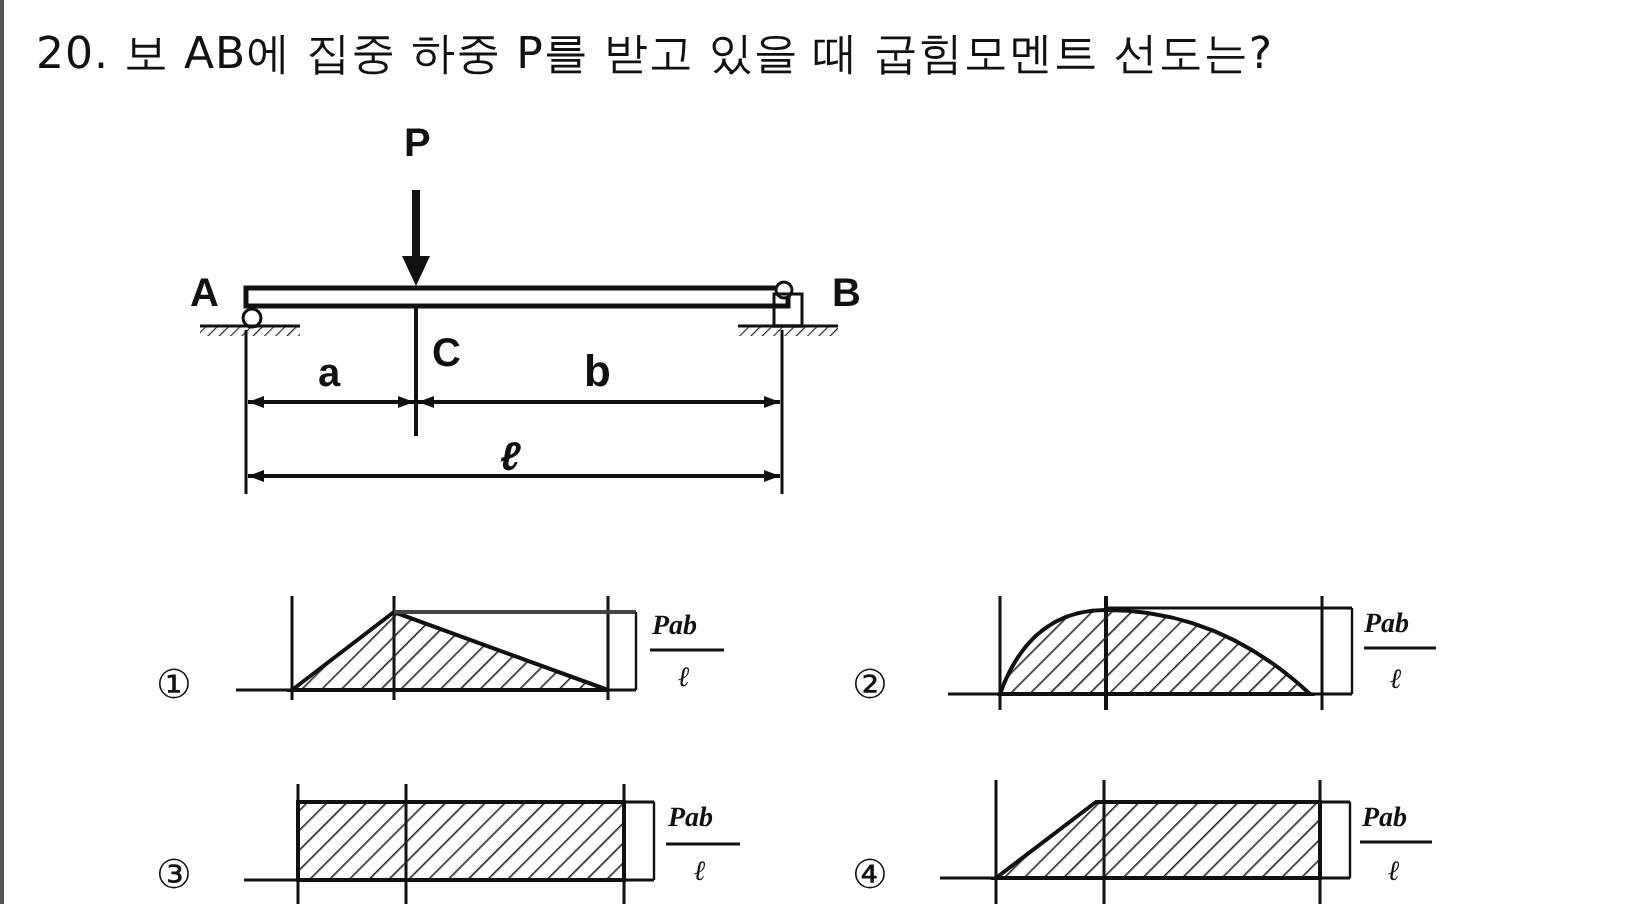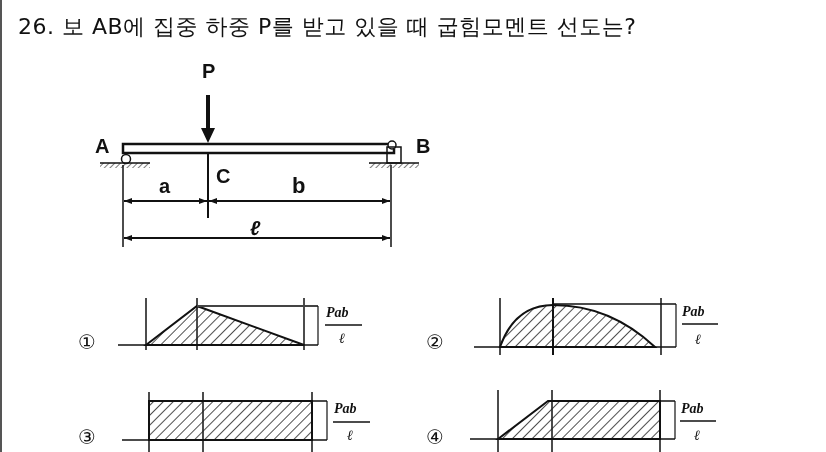--- a/index.html
+++ b/index.html
@@ -11,21 +11,21 @@
   svg { position:absolute; left:0; top:0; }
   .lbl { font-family:"Liberation Sans", sans-serif; font-weight:bold; fill:#111; }
   .frac { font-family:"Liberation Serif", serif; font-weight:bold; font-style:italic; fill:#111; }
   .opt { position:absolute; font-size:20px; color:#111; font-family:"DejaVu Sans", sans-serif; }
 </style>
 </head>
 <body>
 
 <div class="left-border"></div>
 
-<div class="question">26. 보 AB에 집중 하중 P를 받고 있을 때 굽힘모멘트 선도는?</div>
+<div class="question">20. 보 AB에 집중 하중 P를 받고 있을 때 굽힘모멘트 선도는?</div>
 
 <svg width="826" height="452">
   <defs>
     <pattern id="hatch" patternUnits="userSpaceOnUse" width="7" height="7" patternTransform="rotate(45)">
       <line x1="0" y1="0" x2="0" y2="7" stroke="#222" stroke-width="1.6"></line>
     </pattern>
     <pattern id="ground" patternUnits="userSpaceOnUse" width="4" height="4" patternTransform="rotate(45)">
       <line x1="0" y1="0" x2="0" y2="4" stroke="#222" stroke-width="1.2"></line>
     </pattern>
   </defs>

